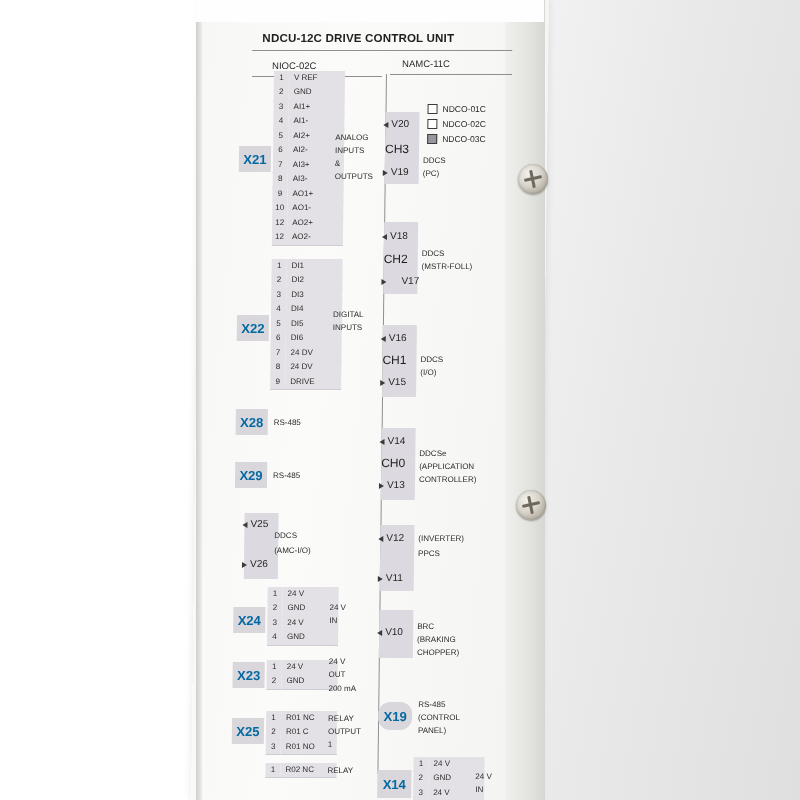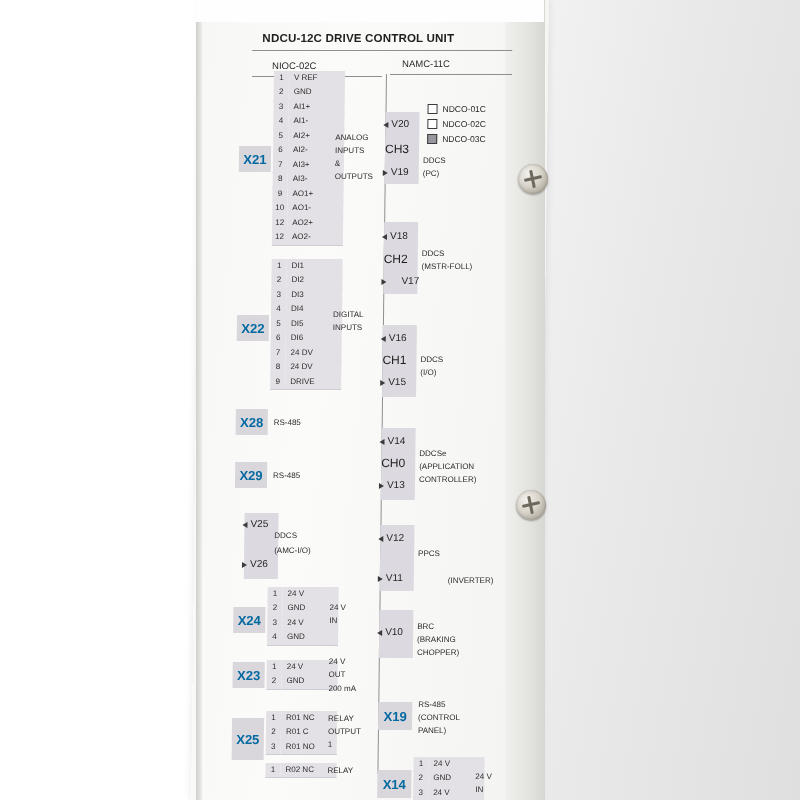--- a/index.html
+++ b/index.html
@@ -238,21 +238,21 @@
         </div>
       <div class="row">
           <span class="num">2</span>
           <span class="lbl">GND</span>
         </div>
     </div>
     <div class="note" style="left:136px;top:657px;">24 V</div>
     <div class="note" style="left:136px;top:670px;">OUT</div>
     <div class="note" style="left:136px;top:684px;">200 mA</div>
 
-    <div class="xtag" style="left:40px;top:718px;width:32px;height:42px;">X25</div>
+    <div class="xtag" style="left:40px;top:718px;width:32px;height:26px;">X25</div>
     <div class="block" style="left:74px;top:711px;">
       <div class="row">
           <span class="num">1</span>
           <span class="lbl">R01 NC</span>
         </div>
       <div class="row">
           <span class="num">2</span>
           <span class="lbl">R01 C</span>
         </div>
       <div class="row">
@@ -321,30 +321,30 @@
     <div class="note" style="left:224px;top:449px;">DDCSe</div>
     <div class="note" style="left:224px;top:462px;">(APPLICATION</div>
     <div class="note" style="left:224px;top:475px;">CONTROLLER)</div>
 
     <div class="chbox" style="left:186px;top:525px;width:34px;height:66px;"></div>
     <div class="tri tri-l" style="left:184px;top:536px;"></div>
     <div class="vlab" style="left:192px;top:532px;">V12</div>
     <div class="tri tri-r" style="left:184px;top:576px;"></div>
     <div class="vlab" style="left:192px;top:572px;">V11</div>
     <div class="note" style="left:224px;top:549px;">PPCS</div>
-    <div class="note" style="left:224px;top:576px;margin-left:30px;">(INVERTER)</div>
+    <div class="note" style="left:224px;top:534px;">(INVERTER)</div>
 
     <div class="chbox" style="left:186px;top:610px;width:34px;height:48px;"></div>
     <div class="tri tri-l" style="left:184px;top:630px;"></div>
     <div class="vlab" style="left:192px;top:626px;">V10</div>
     <div class="note" style="left:224px;top:622px;">BRC</div>
     <div class="note" style="left:224px;top:635px;">(BRAKING</div>
     <div class="note" style="left:224px;top:648px;">CHOPPER)</div>
 
-    <div class="xtag" style="left:186px;top:702px;width:34px;height:28px;">X19</div>
+    <div class="xtag" style="left:186px;top:702px;width:34px;height:28px;border-radius:12px;">X19</div>
     <div class="note" style="left:226px;top:700px;">RS-485</div>
     <div class="note" style="left:226px;top:713px;">(CONTROL</div>
     <div class="note" style="left:226px;top:726px;">PANEL)</div>
 
     <div class="xtag" style="left:186px;top:770px;width:34px;height:28px;">X14</div>
     <div class="block" style="left:222px;top:757px;">
       <div class="row">
           <span class="num">1</span>
           <span class="lbl">24 V</span>
         </div>

